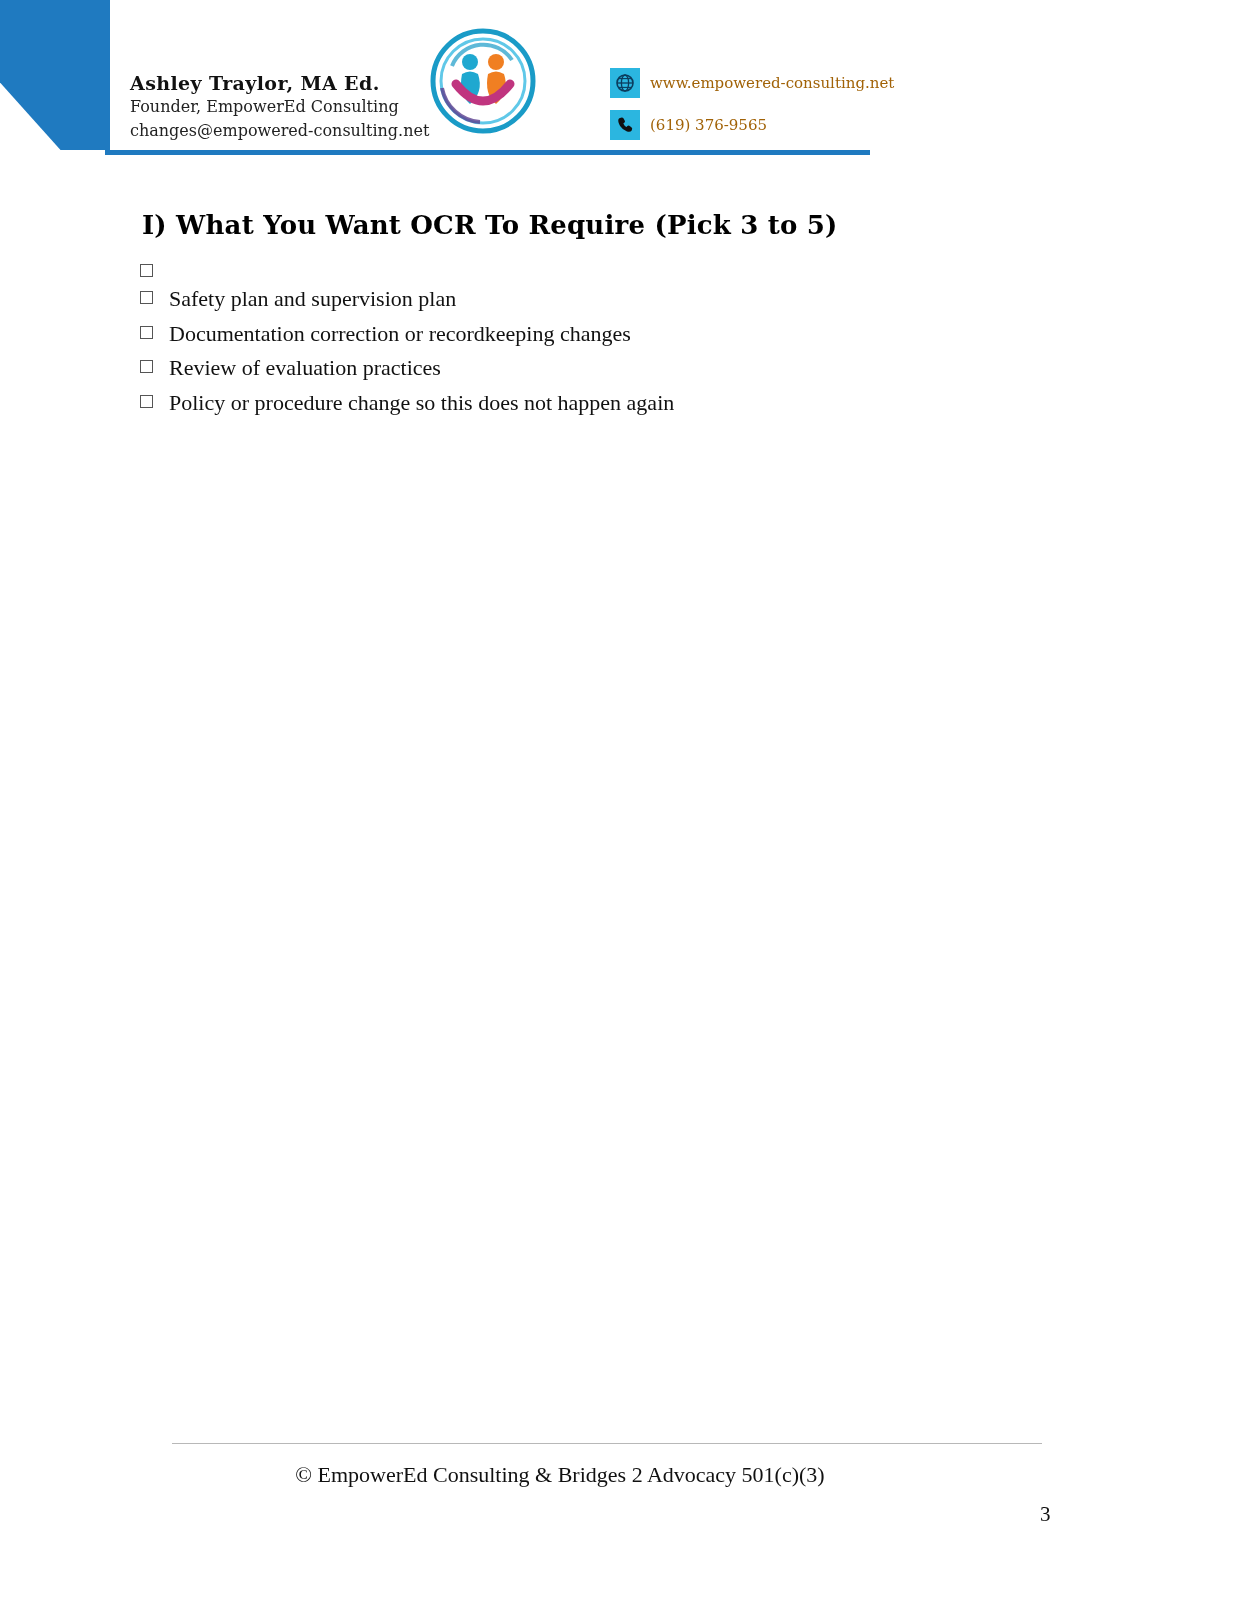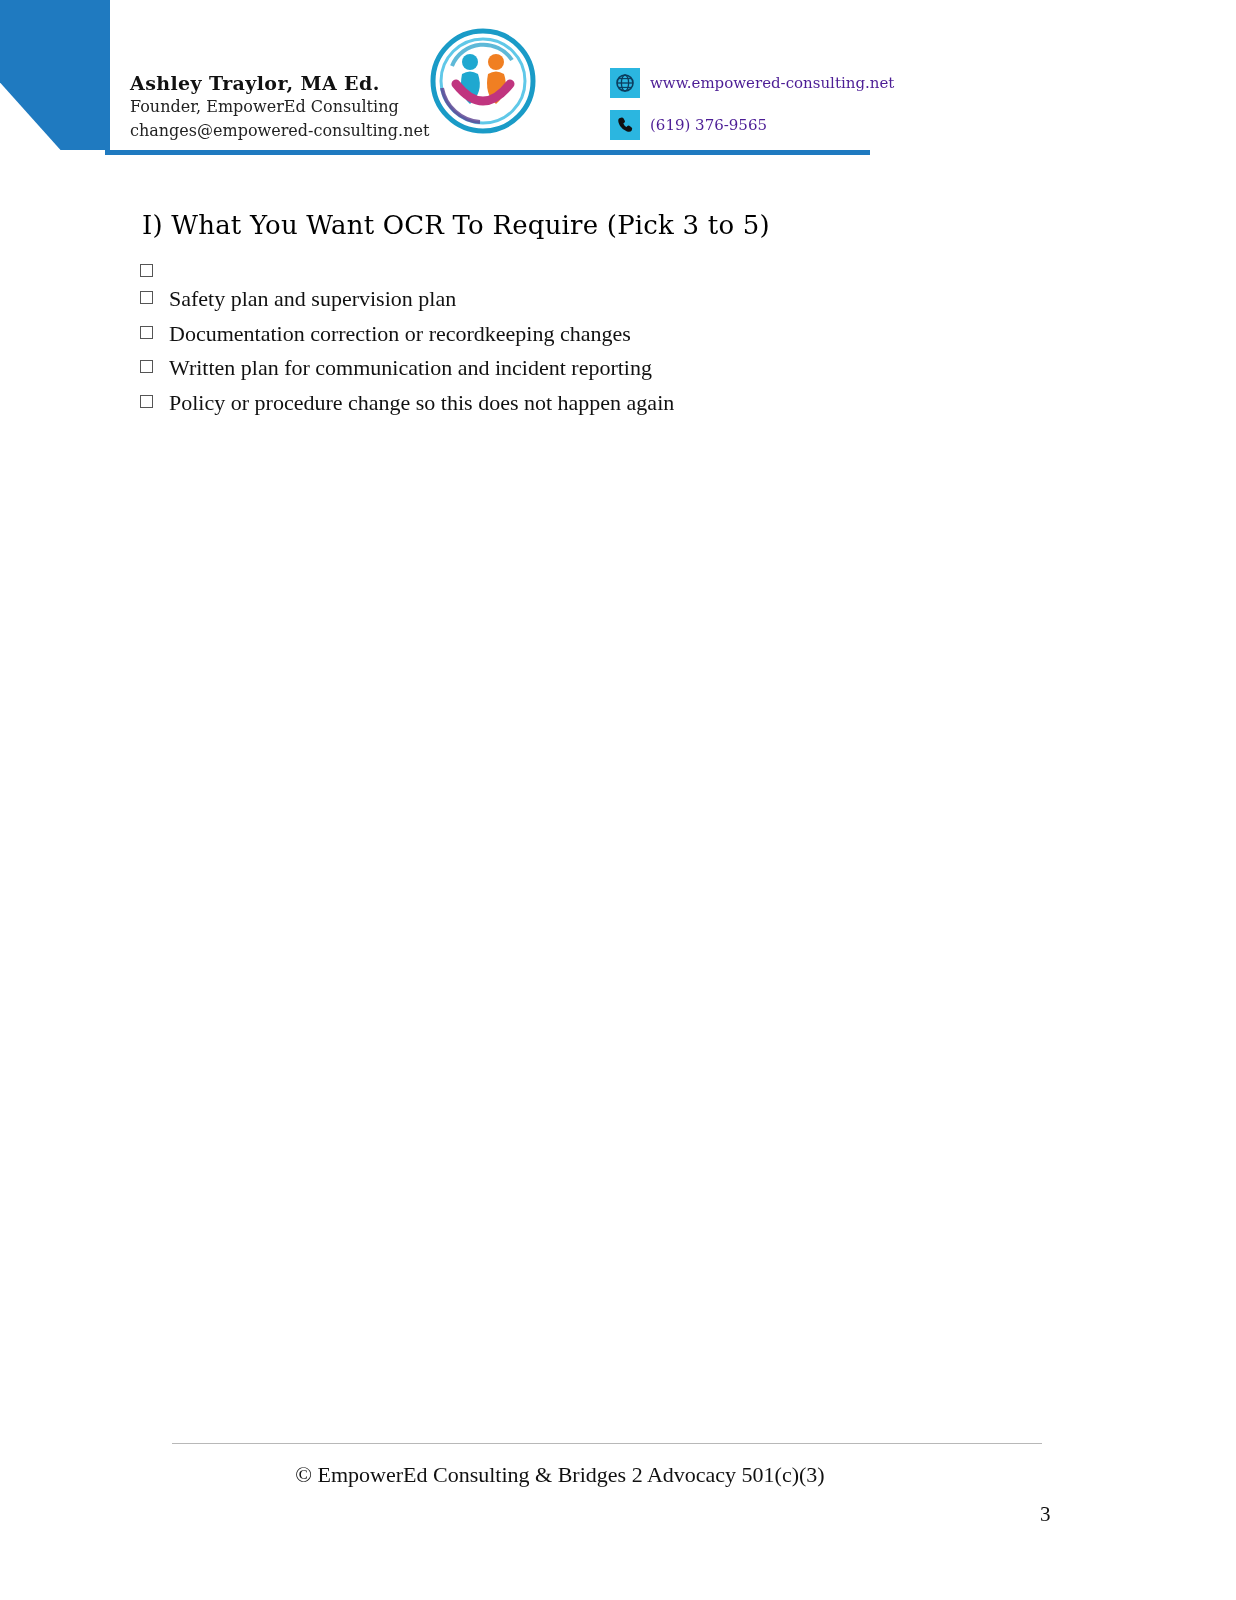--- a/index.html
+++ b/index.html
@@ -93,34 +93,34 @@
     display: flex;
     align-items: center;
     justify-content: center;
     margin-right: 10px;
     flex: none;
   }
   .info-ico svg { display: block; }
   .info-text {
     font-family: "DejaVu Serif", serif;
     font-size: 15px;
-    color: #4c1d95;
+    color: #a16207;
     white-space: nowrap;
   }
 
   
   .content {
     position: absolute;
     left: 0;
     top: 210px;
     width: 1236px;
   }
   .section-title {
     font-family: "DejaVu Serif", serif;
-    font-weight: normal;
+    font-weight: bold;
     font-size: 26px;
     color: #000000;
     margin: 0 16px 26px 142px;
     letter-spacing: 0.2px;
   }
   .check-list {
     list-style: none;
     margin: 0;
     padding: 0;
   }
@@ -238,21 +238,21 @@
     <li class="check-item">
       <span class="check-box"></span>
       <span class="check-label">Safety plan and supervision plan</span>
     </li>
     <li class="check-item">
       <span class="check-box"></span>
       <span class="check-label">Documentation correction or recordkeeping changes</span>
     </li>
     <li class="check-item">
       <span class="check-box"></span>
-      <span class="check-label">Written plan for communication and incident reporting</span>
+      <span class="check-label">Review of evaluation practices</span>
     </li>
     <li class="check-item">
       <span class="check-box"></span>
       <span class="check-label">Policy or procedure change so this does not happen again</span>
     </li>
   </ul>
 </div>
 
 <div class="footer-rule"></div>
 <div class="footer-text">© EmpowerEd Consulting &amp; Bridges 2 Advocacy 501(c)(3)</div>

